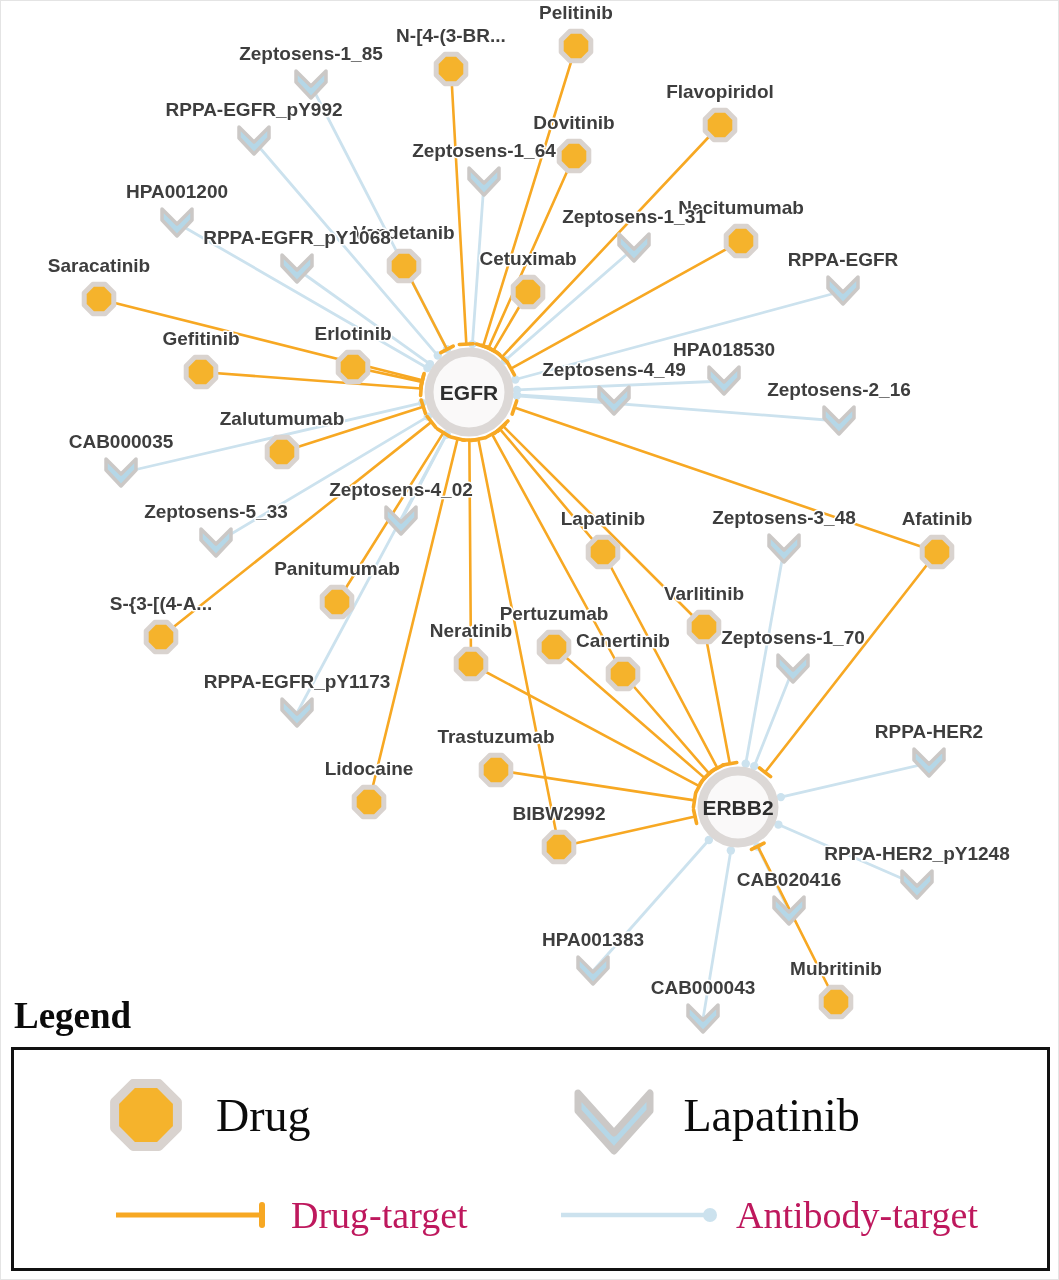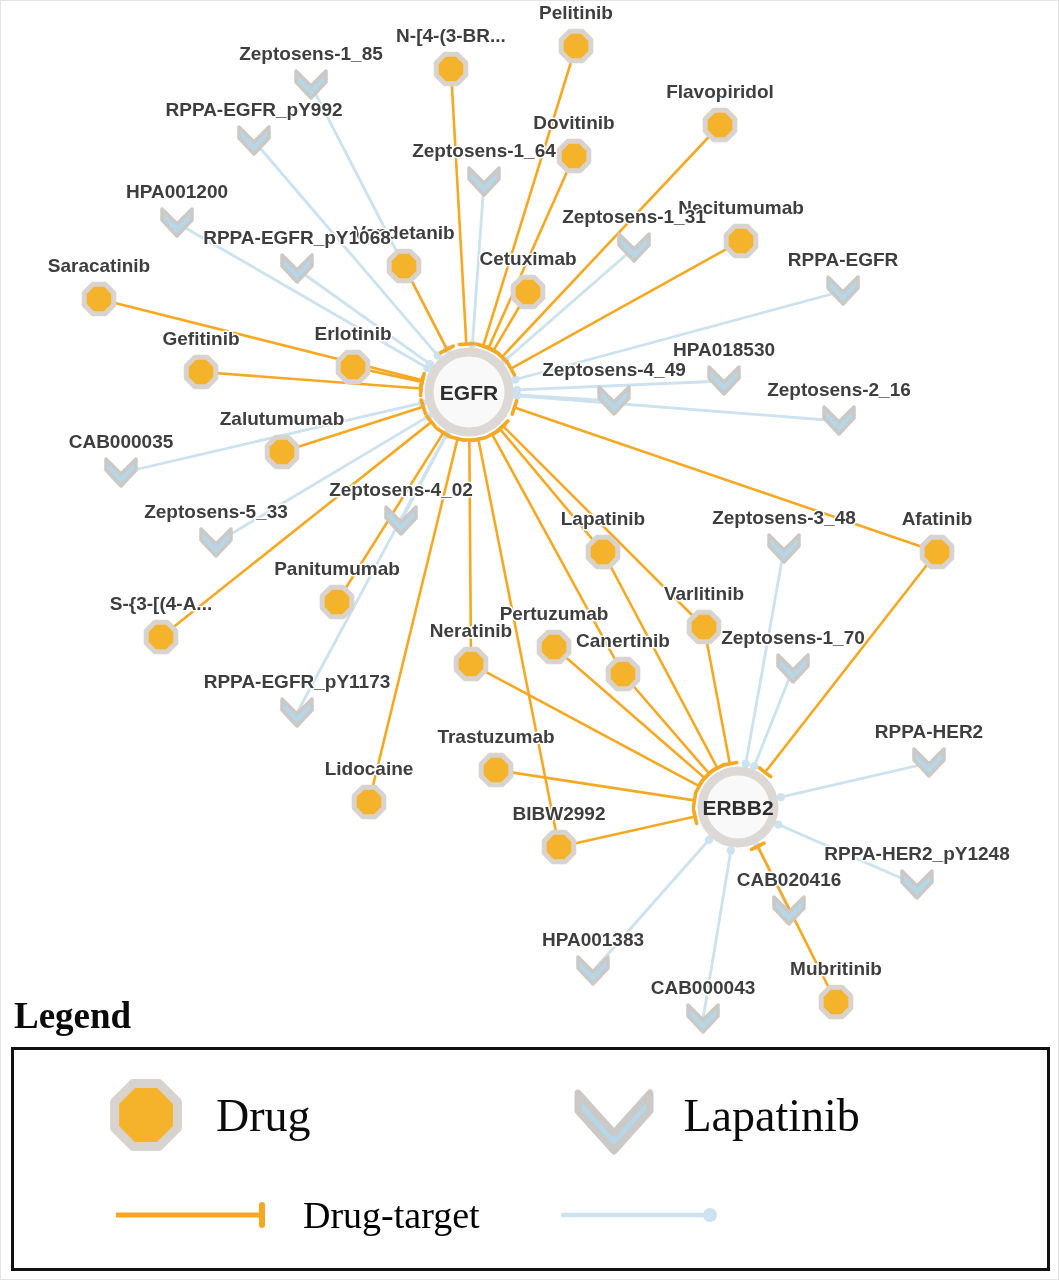--- a/index.html
+++ b/index.html
@@ -64,22 +64,22 @@
     font: 46px "Liberation Serif", serif;
     color: #0B0B0B;
     margin-left: 26px;
   }
   .legend-edges-row { flex: 1; padding: 0 10px 10px 98px; }
   .legend-edges-row .legend-item { display: flex; align-items: center; }
   .legend-edges-row .legend-item:first-child { width: 445px; flex: none; }
   .legend-edges-row .legend-item:last-child { flex: 1; }
   .legend-edge-label {
     font: 38px "Liberation Serif", serif;
-    color: #000000;
-    margin-left: 26px;
+    color: #be185d;
+    margin-left: 14px;
   }
   .li-icon { flex: none; }
   .drug-shape-big     { fill: var(--drug-fill); stroke: var(--drug-outline); stroke-width: 9; stroke-linejoin: round; }
   .gene-shape-big     { fill: var(--gene-fill); stroke: var(--gene-ring); stroke-width: 10; }
   .antibody-shape-big { fill: var(--antibody-fill); stroke: var(--antibody-outline); stroke-width: 7; stroke-linejoin: round; }
   .edge-drug-big      { stroke: var(--drug-edge); stroke-width: 5; }
   .edge-drug-tee-big  { stroke: var(--drug-edge); stroke-width: 6; stroke-linecap: round; }
   .edge-ab-big        { stroke: var(--antibody-edge); stroke-width: 4.5; }
   .edge-ab-dot-big    { fill: var(--antibody-edge); }
 </style>
@@ -320,17 +320,18 @@
           <line class="edge-drug-tee-big" x1="150" y1="4" x2="150" y2="24"></line>
         </svg>
         <span class="legend-edge-label">Drug-target</span>
       </div>
 
       <div class="legend-item">
         <svg class="li-icon" width="165" height="28" viewBox="0 0 165 28">
           <line class="edge-ab-big" x1="4" y1="14" x2="148" y2="14"></line>
           <circle class="edge-ab-dot-big" cx="153" cy="14" r="7"></circle>
         </svg>
+        <span class="legend-edge-label">Antibody-target</span>
       </div>
 
     </div>
   </div>
 </div>
 
 </body></html>

